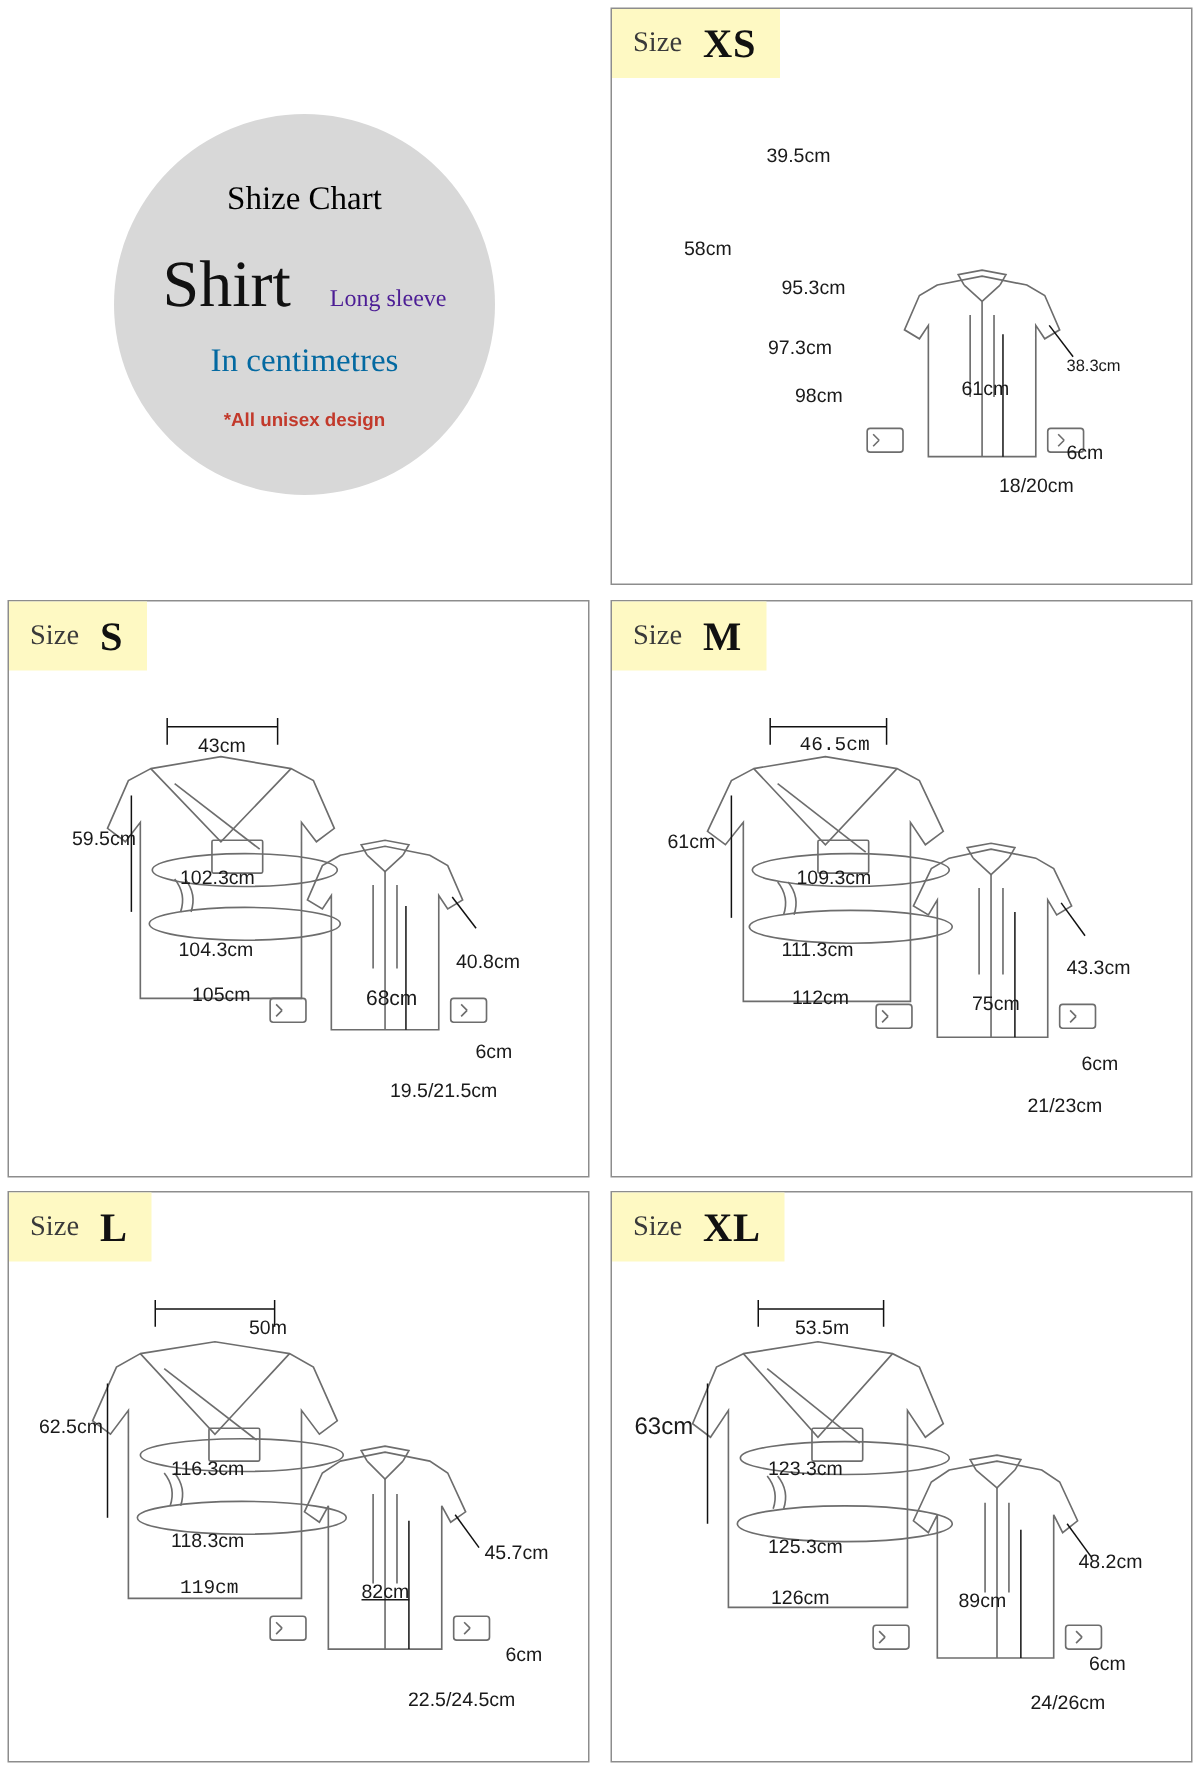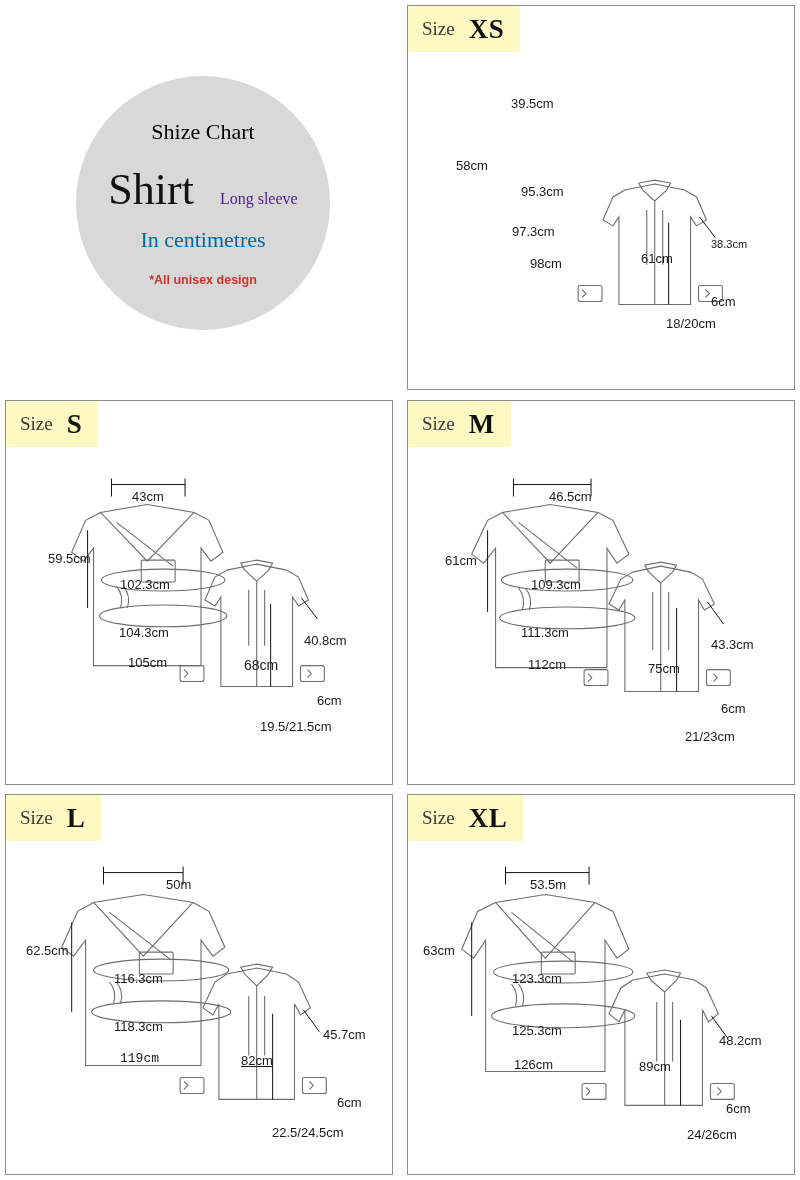--- a/index.html
+++ b/index.html
@@ -239,21 +239,21 @@
         <g stroke="#111" stroke-width="1" fill="none">
           <path d="M106 84 H184"></path>
           <path d="M106 78 V96 M184 78 V96"></path>
           <path d="M80 130 V212"></path>
           <path d="M270 208 V292"></path>
           <path d="M301 202 L317 224"></path>
         </g>
       </svg>
     </div>
     <div style="position:absolute;inset:0;">
-      <span style="position:absolute;left:141px;top:88px;font-size:13px;">46.5cm</span>
+      <span style="position:absolute;left:125px;top:88px;font-size:13px;font-family:Liberation Mono, monospace;">46.5cm</span>
       <span style="position:absolute;left:37px;top:152px;font-size:13px;">61cm</span>
       <span style="position:absolute;left:113px;top:176px;font-size:13px;margin-left:10px;">109.3cm</span>
       <span style="position:absolute;left:113px;top:224px;font-size:13px;">111.3cm</span>
       <span style="position:absolute;left:120px;top:256px;font-size:13px;">112cm</span>
       <span style="position:absolute;left:240px;top:260px;font-size:13px;">75cm</span>
       <span style="position:absolute;left:303px;top:236px;font-size:13px;">43.3cm</span>
       <span style="position:absolute;left:313px;top:300px;font-size:13px;">6cm</span>
       <span style="position:absolute;left:277px;top:328px;font-size:13px;">21/23cm</span>
     </div>
     <div class="size-tag">
@@ -334,21 +334,21 @@
           <path d="M98 78 H182"></path>
           <path d="M98 72 V90 M182 72 V90"></path>
           <path d="M64 128 V222"></path>
           <path d="M274 226 V312"></path>
           <path d="M305 222 L321 244"></path>
         </g>
       </svg>
     </div>
     <div style="position:absolute;inset:0;">
       <span style="position:absolute;left:122px;top:82px;font-size:13px;">53.5m</span>
-      <span style="position:absolute;left:15px;top:148px;font-size:13px;">63cm</span>
+      <span style="position:absolute;left:15px;top:148px;font-size:16px;">63cm</span>
       <span style="position:absolute;left:104px;top:176px;font-size:13px;">123.3cm</span>
       <span style="position:absolute;left:104px;top:228px;font-size:13px;">125.3cm</span>
       <span style="position:absolute;left:106px;top:262px;font-size:13px;">126cm</span>
       <span style="position:absolute;left:231px;top:264px;font-size:13px;">89cm</span>
       <span style="position:absolute;left:311px;top:238px;font-size:13px;">48.2cm</span>
       <span style="position:absolute;left:318px;top:306px;font-size:13px;">6cm</span>
       <span style="position:absolute;left:279px;top:332px;font-size:13px;">24/26cm</span>
     </div>
     <div class="size-tag">
       <span class="lbl">Size</span>

